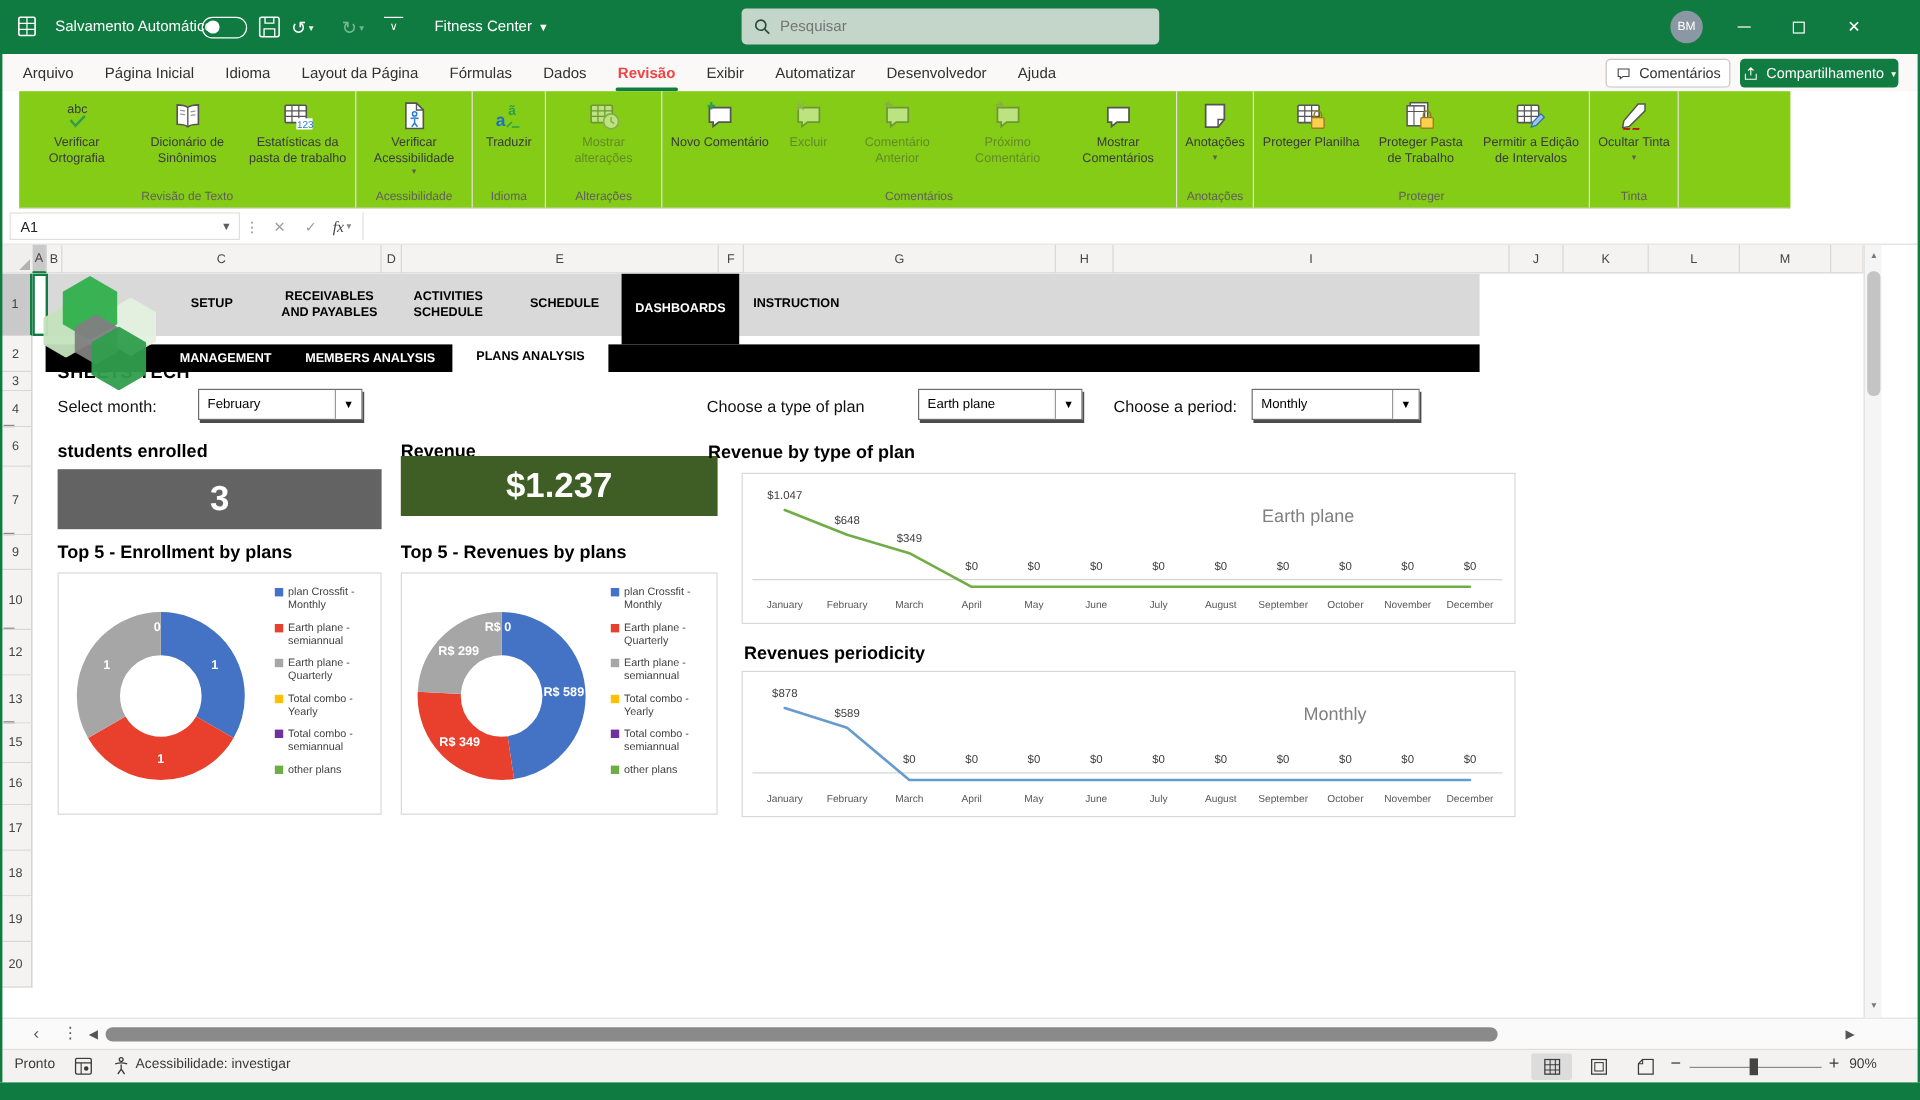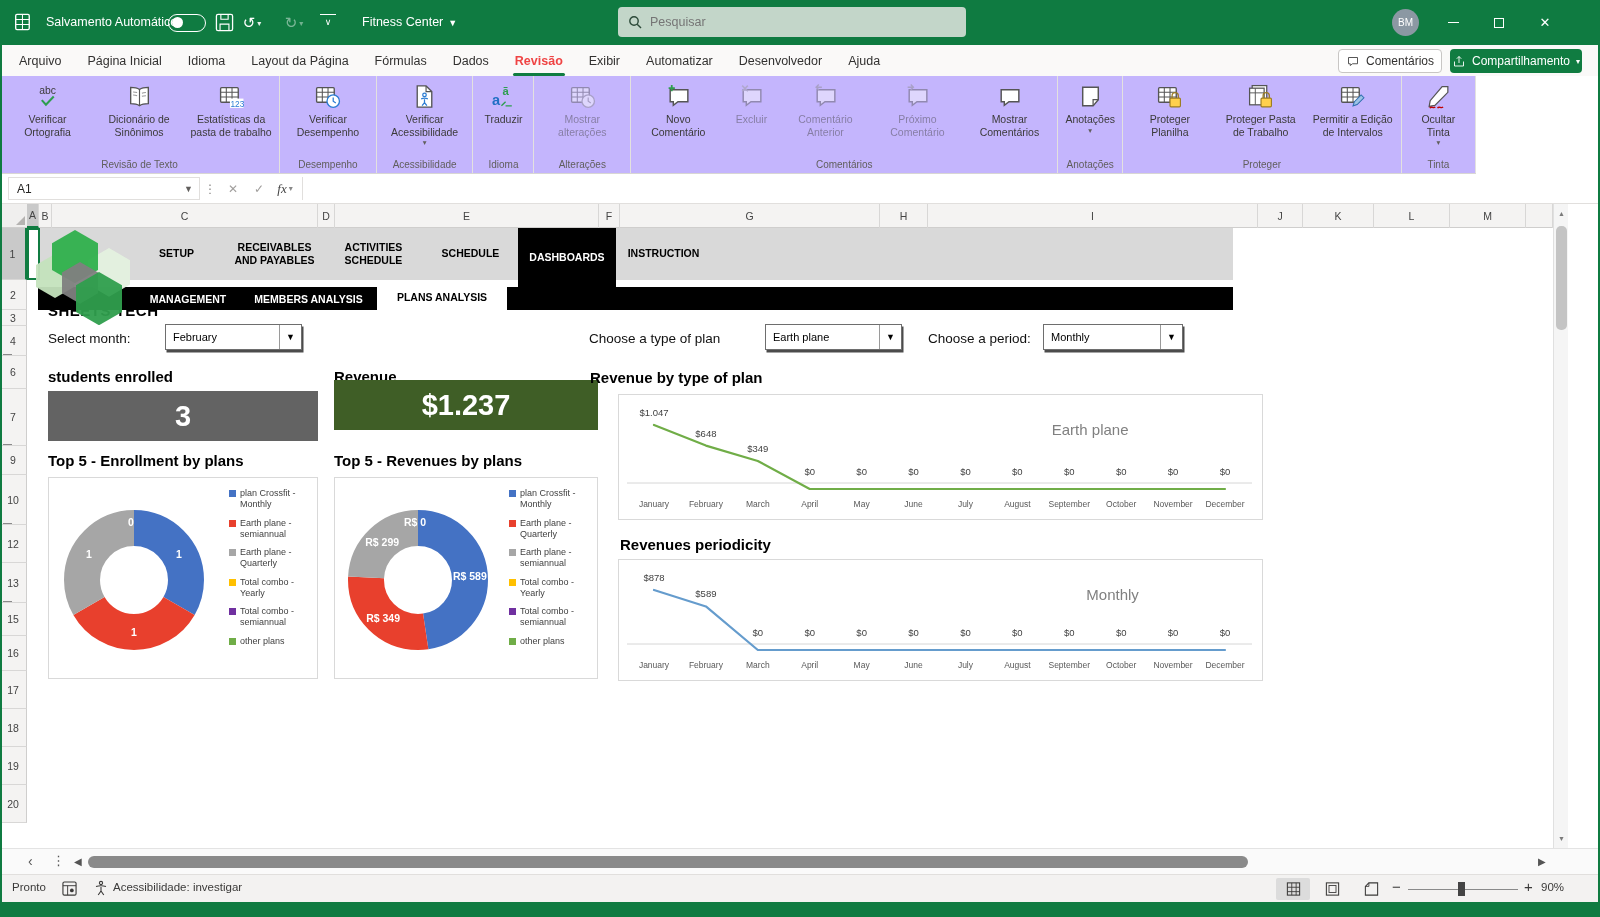--- a/index.html
+++ b/index.html
@@ -35,21 +35,21 @@
   .rtab{ position:relative; padding:0 13px; font-size:12.5px; color:#323130; display:flex; align-items:center; cursor:default; }
   .rtab.active{ font-weight:bold; color:#ef4444; }
   .rtab.active::after{ content:""; position:absolute; left:11px; right:11px; bottom:0; height:3px; background:var(--green); border-radius:2px; }
   #comments-btn{ left:1338px; top:49px; width:104px; height:24px; border:1px solid #c8c6c4; border-radius:4px; background:#fff;
     display:flex; align-items:center; justify-content:center; gap:6px; font-size:12px; color:#323130; }
   #share-btn{ left:1450px; top:49px; width:132px; height:24px; border-radius:4px; background:var(--green); color:#fff;
     display:flex; align-items:center; justify-content:center; gap:6px; font-size:12px; }
   #share-btn .dd{ font-size:8px; }
 
   
-  #ribbon{ left:0; top:76px; width:1476px; height:98px; background:#c4b5fd; border-bottom:1px solid #d8d6d4; }
+  #ribbon{ left:16px; top:76px; width:1476px; height:98px; background:#84cc16; border-bottom:1px solid #d8d6d4; }
   #rgroups{ display:flex; height:97px; }
   .rgroup{ display:flex; flex-direction:column; border-right:1px solid #e3e1df; padding:3px 2px 0 2px; }
   .rbtns{ flex:1; display:flex; align-items:flex-start; }
   .rbtn{ width:auto; min-width:56px; max-width:92px; padding:2px 5px; display:flex; flex-direction:column; align-items:center; text-align:center; cursor:default; }
   .rbtn .ric{ height:30px; display:flex; align-items:center; justify-content:center; }
   .rbtn .rlbl{ font-size:10.5px; line-height:1.2; color:#3b3a39; margin-top:2px; }
   .rbtn .dd{ font-size:7.5px; color:#605e5c; }
   .rbtn.dis{ opacity:.45; }
   .rname{ font-size:10px; color:#605e5c; text-align:center; padding:2px 4px 3px 4px; white-space:nowrap; }
   #ribbon-collapse{ left:1538px; top:146px; color:#605e5c; font-size:11px; }
@@ -219,36 +219,20 @@
                 <rect x="2.5" y="4.5" width="17" height="14" rx="1" fill="#fff" stroke="#555" stroke-width="1.3"></rect>
                 <path d="M2.5 9h17M2.5 13.5h17M8 4.5v14M13.5 4.5v14" stroke="#555" stroke-width="1" fill="none"></path>
                 <rect x="11.5" y="15" width="13" height="9" fill="#fff"></rect>
                 <text x="12" y="23" font-size="8" fill="#2b7cd3" font-family="Liberation Sans, sans-serif">123</text>
               </svg>
             </span>
             <span class="rlbl">Estatísticas da pasta de trabalho</span>
           </div>
         </div>
         <div class="rname">Revisão de Texto</div>
-      </div>
-      <div class="rgroup">
-        <div class="rbtns">
-          <div class="rbtn">
-            <span class="ric">
-              <svg width="27" height="27" viewBox="0 0 26 26">
-                <rect x="2.5" y="4.5" width="17" height="14" rx="1" fill="#fff" stroke="#555" stroke-width="1.3"></rect>
-                <path d="M2.5 9h17M2.5 13.5h17M8 4.5v14M13.5 4.5v14" stroke="#555" stroke-width="1" fill="none"></path>
-                <circle cx="18.5" cy="17.5" r="6" fill="#fff" stroke="#2b7cd3" stroke-width="1.3"></circle>
-                <path d="M18.5 14v3.5l2.5 1.8" stroke="#2b7cd3" stroke-width="1.2" fill="none"></path>
-              </svg>
-            </span>
-            <span class="rlbl">Verificar Desempenho</span>
-          </div>
-        </div>
-        <div class="rname">Desempenho</div>
       </div>
       <div class="rgroup">
         <div class="rbtns">
           <div class="rbtn">
             <span class="ric">
               <svg width="27" height="27" viewBox="0 0 26 26">
                 <path d="M6 2.8h8.5l5.5 5.5v14.9H6z" fill="#fff" stroke="#555" stroke-width="1.3"></path>
                 <path d="M14.5 2.8v5.5H20" fill="none" stroke="#555" stroke-width="1.1"></path>
                 <circle cx="13" cy="11.5" r="1.7" fill="none" stroke="#2b7cd3" stroke-width="1.2"></circle>
                 <path d="M9.8 15.2c2.1-.7 4.3-.7 6.4 0M13 15.6v3.2M13 18.8l-2.3 3M13 18.8l2.3 3" stroke="#2b7cd3" stroke-width="1.2" fill="none"></path>

